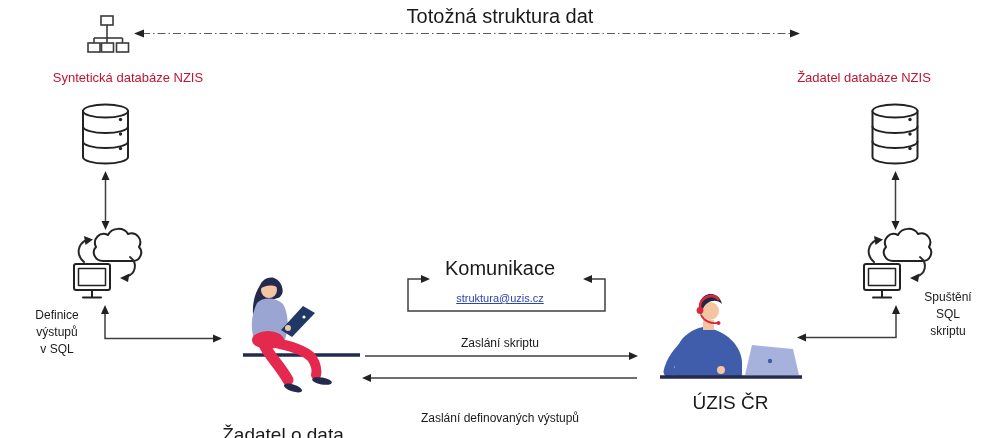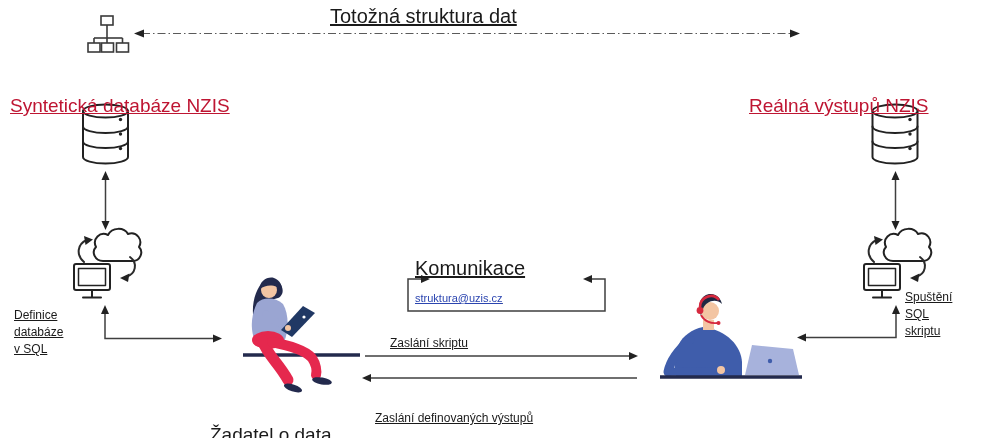--- a/index.html
+++ b/index.html
@@ -1,23 +1,23 @@
 <!DOCTYPE html>
 <html style="--heading-red: #BE1532; --link-blue: #2B45B0; --figure-red: #E5284E; --figure-blue: #3F5DAB; --figure-periwinkle: #9AA5D2; --figure-navy: #232A4D; --line-gray: #3F3F3F;"><head>
 <meta charset="utf-8">
 <style>
   html,body{margin:0;padding:0;background:#fff;}
   .canvas{
     position:relative;width:1000px;height:438px;background:#fff;overflow:hidden;
     font-family:"Liberation Sans","DejaVu Sans",sans-serif;color:#1a1a1a;
   }
   .canvas svg{position:absolute;left:0;top:0;}
-  .t{position:absolute;white-space:nowrap;text-decoration:underline;}
+  .t{position:absolute;text-align:center;white-space:nowrap;}
   .title{left:330px;top:5px;width:340px;font-size:20px;}
-  .red-label{font-size:19px;color:var(--heading-red,#BE1532);margin-top:25px;}
+  .red-label{font-size:13px;color:var(--heading-red,#BE1532);}
   .db-left{left:10px;top:70px;width:236px;}
   .db-right{left:749px;top:70px;width:230px;}
   .note{font-size:12px;line-height:17px;white-space:normal;}
   .note-left{left:14px;top:307px;width:86px;}
   .note-right{left:905px;top:289px;width:86px;}
   .actor{font-size:19px;}
   .actor-left{left:210px;top:424px;width:146px;}
   .actor-right{left:658px;top:392px;width:145px;}
   .comm-title{left:415px;top:257px;width:170px;font-size:20px;}
   .comm-email{left:415px;top:292px;width:170px;font-size:11px;}
@@ -150,33 +150,34 @@
       <circle cx="718.5" cy="323" r="2" fill="#D6293E"></circle>
       <polygon points="752,345 793,349 799,375 745,375" fill="#A7B2DC"></polygon>
       <circle cx="770" cy="361" r="2.2" fill="#3F5DAB"></circle>
       <line x1="660" y1="377" x2="802" y2="377" stroke="#232A4D" stroke-width="3.5"></line>
     </g>
   </svg>
 
   <div class="t title">Totožná struktura dat</div>
 
   <div class="t red-label db-left">Syntetická databáze NZIS</div>
-  <div class="t red-label db-right">Reálná výstupů NZIS</div>
+  <div class="t red-label db-right">Žadatel databáze NZIS</div>
 
   <div class="t note note-left">
     <span style="display:block">Definice</span>
-    <span style="display:block">databáze</span>
+    <span style="display:block">výstupů</span>
     <span style="display:block">v SQL</span>
   </div>
   <div class="t note note-right">
     <span style="display:block">Spuštění</span>
     <span style="display:block">SQL</span>
     <span style="display:block">skriptu</span>
   </div>
 
   <div class="t actor actor-left">Žadatel o data</div>
+  <div class="t actor actor-right">ÚZIS ČR</div>
 
   <div class="t comm-title">Komunikace</div>
   <div class="t comm-email"><a>struktura@uzis.cz</a></div>
 
   <div class="t flow flow-top">Zaslání skriptu</div>
   <div class="t flow flow-bottom">Zaslání definovaných výstupů</div>
 </div>
 
 </body></html>

